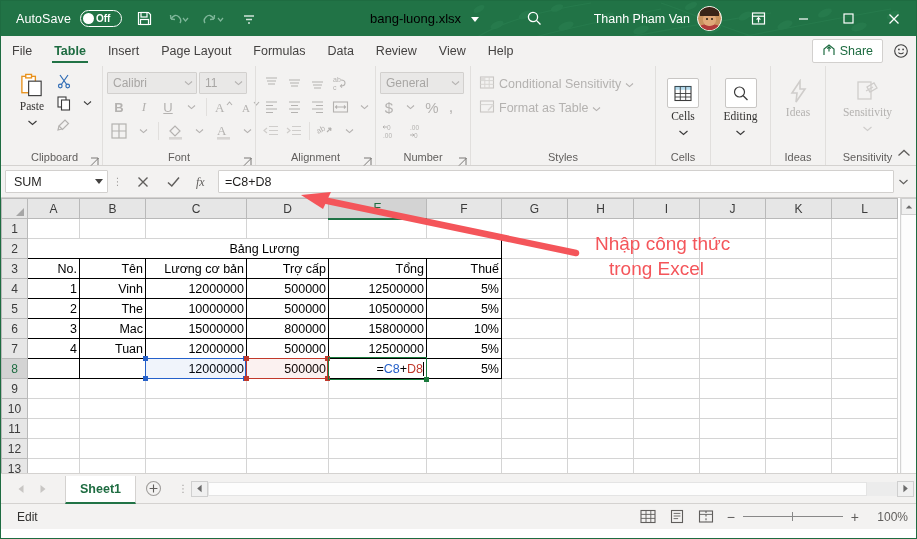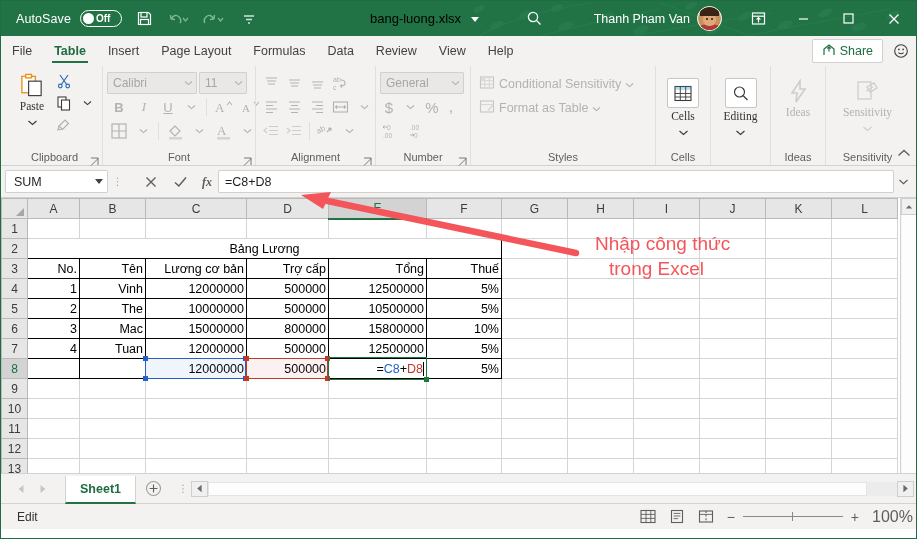--- a/index.html
+++ b/index.html
@@ -164,21 +164,21 @@
     padding: 0 4px; border-bottom: 1px solid #d4d2d0; gap: 0;
   }
   .namebox {
     width: 103px; height: 23px; background: #fff; border: 1px solid #d2d0ce;
     display: flex; align-items: center; padding: 0 4px 0 8px;
     font-size: 12.5px; color: #201f1e; cursor: text; border-radius: 1px;
   }
   .namebox .nb-val { flex: 1; }
   .nb-arrow { width: 0; height: 0; border-left: 4px solid transparent; border-right: 4px solid transparent; border-top: 5px solid #444241; }
   .fb-dots { width: 20px; display:flex; align-items:center; justify-content:center; cursor: col-resize; color:#a19f9d; letter-spacing:1px; font-size:10px;}
-  .fb-btn { width: 30px; height: 24px; display:flex; align-items:center; justify-content:flex-end; cursor:pointer; border-radius:2px;font-weight:bold;}
+  .fb-btn { width: 30px; height: 24px; display:flex; align-items:center; justify-content:center; cursor:pointer; border-radius:2px;}
   .fbox {
     flex: 1; height: 23px; background: #fff; border: 1px solid #d2d0ce;
     display: flex; align-items: center; padding: 0 6px;
     font-size: 12.5px; color: #201f1e; border-radius: 1px;
   }
   .fbox .fval { flex:1; }
   .fb-expand { width: 18px; display: flex; align-items:center; justify-content:center; cursor:pointer; }
 
   
   .gridwrap { position: relative; height: 275px; background: #fff; overflow: hidden; }
@@ -264,21 +264,21 @@
     height: 26px; background: #f3f2f1; display: flex; align-items: center;
     border-top: 1px solid #d4d2d0; padding: 0 8px; font-size: 12px; color: #323130;
   }
   .st-left { flex: 1; padding-left: 8px; }
   .st-right { display: flex; align-items: center; gap: 13px; }
   .view-btn { cursor: pointer; color: #605e5c; display:flex; align-items:center; }
   .zoom-ctl { display: flex; align-items: center; gap: 8px; color: #605e5c; }
   .zoom-slider { width: 100px; height: 12px; position: relative; cursor: pointer; }
   .zoom-slider .trk { position:absolute; left:0; right:0; top:5px; height:1.5px; background:#888; }
   .zoom-slider .mid { position:absolute; left:49%; top:1px; width:1.5px; height:9px; background:#888; }
-  .zoom-pct { font-size: 16px; color: #605e5c; width: 36px; text-align: right; cursor: pointer; }
+  .zoom-pct { font-size: 12px; color: #605e5c; width: 36px; text-align: right; cursor: pointer; }
 </style>
 </head>
 <body>
 
 <div id="app">
 
   <div class="titlebar">
     <svg class="tb-leaves" width="917" height="35" viewBox="0 0 917 35">
       <g fill="none" stroke="#2d8354" stroke-width="1.2" opacity="0.95">
         <path d="M470 40 C 500 20, 540 10, 590 2"></path>

